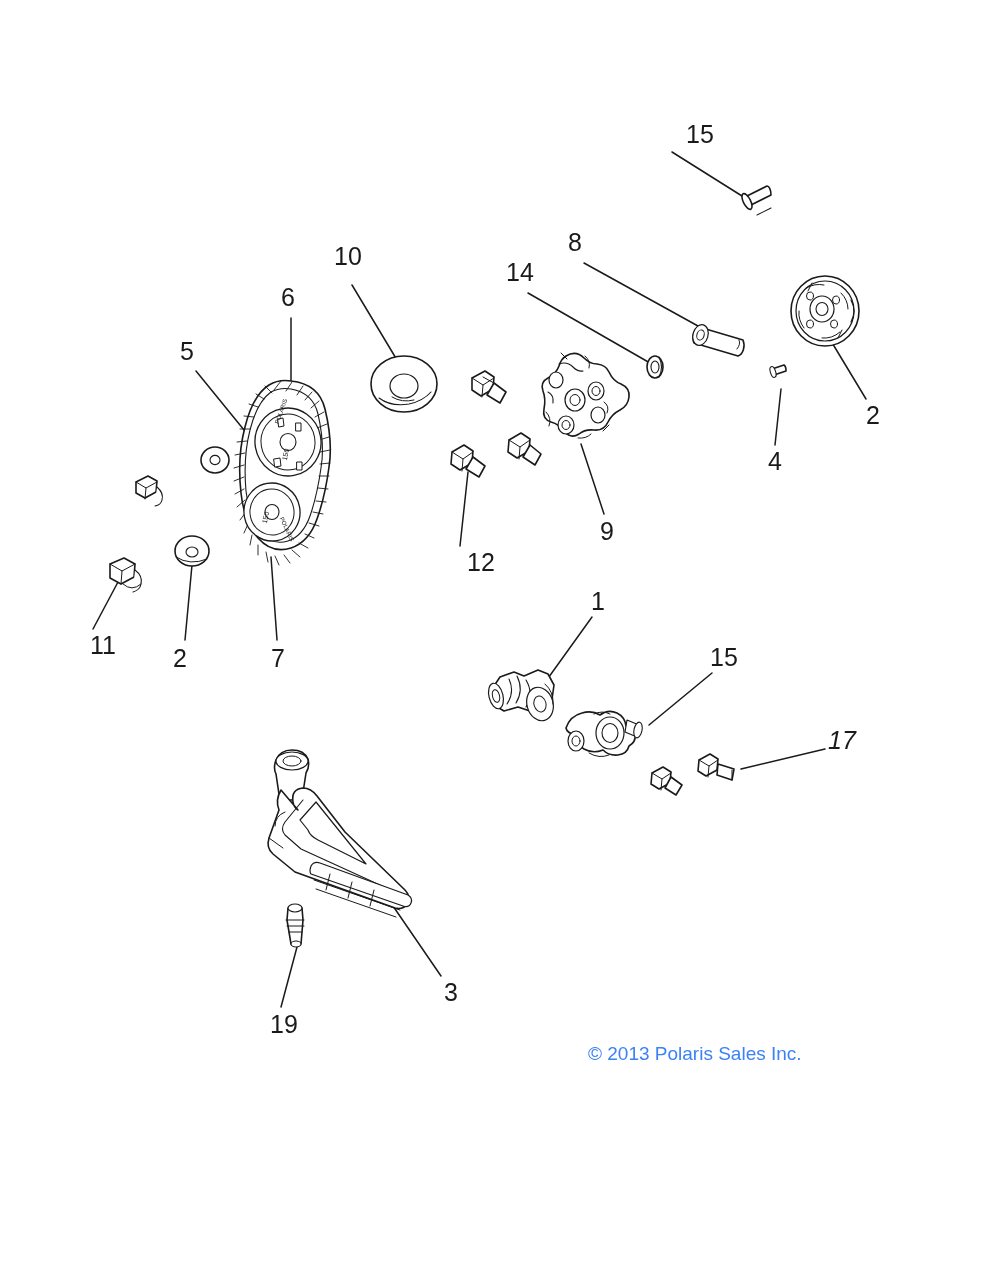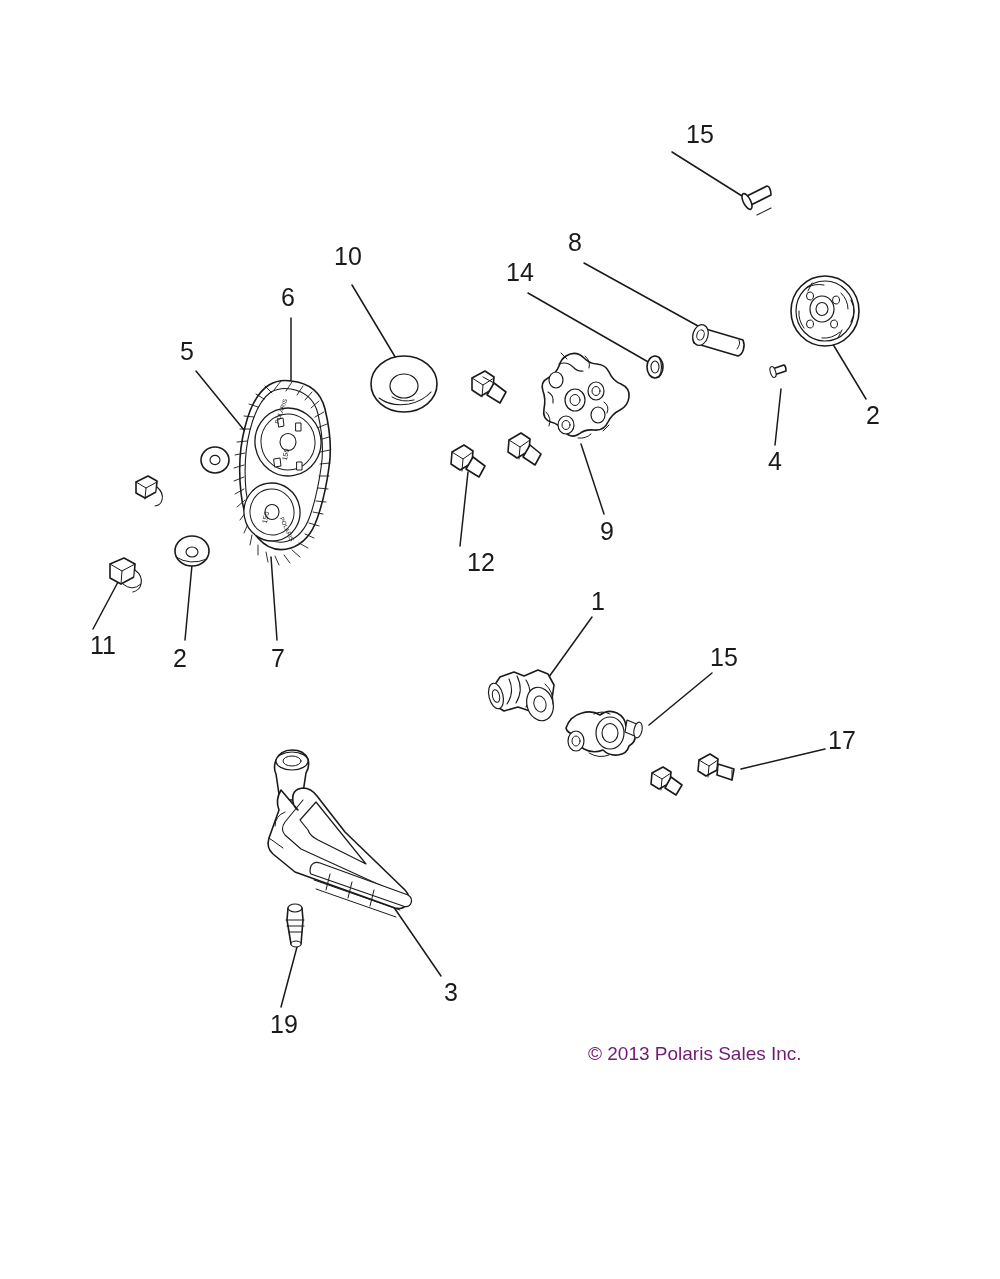--- a/index.html
+++ b/index.html
@@ -29,21 +29,21 @@
     font-family: "Liberation Sans", sans-serif;
     font-size: 25px;
     color: #1a1a1a;
     line-height: 1;
     white-space: nowrap;
   }
   .copyright {
     position: absolute;
     font-family: "Liberation Sans", sans-serif;
     font-size: 19px;
-    color: #701a75;
+    color: #3b82f6;
     white-space: nowrap;
   }
   .cp-sym {
     font-size: 19px;
   }
 </style>
 </head>
 <body>
 
 <div id="page">
@@ -400,21 +400,21 @@
   <div class="callout" style="left:866px; top:403px;">2</div>
   <div class="callout" style="left:180px; top:339px;">5</div>
   <div class="callout" style="left:768px; top:449px;">4</div>
   <div class="callout" style="left:600px; top:519px;">9</div>
   <div class="callout" style="left:447px; top:550px;margin-left:20px;">12</div>
   <div class="callout" style="left:591px; top:589px;">1</div>
   <div class="callout" style="left:710px; top:645px;">15</div>
   <div class="callout" style="left:90px; top:633px;">11</div>
   <div class="callout" style="left:173px; top:646px;">2</div>
   <div class="callout" style="left:271px; top:646px;">7</div>
-  <div class="callout" style="left:828px; top:728px;">17</div>
+  <div class="callout" style="left:828px; top:728px;font-style:italic;">17</div>
   <div class="callout" style="left:444px; top:980px;">3</div>
   <div class="callout" style="left:270px; top:1012px;">19</div>
 
   <div class="copyright" style="left:588px; top:1043px;">
     <span class="cp-sym">©</span>
     <span>2013 Polaris Sales Inc.</span>
   </div>
 
 </div>
 

